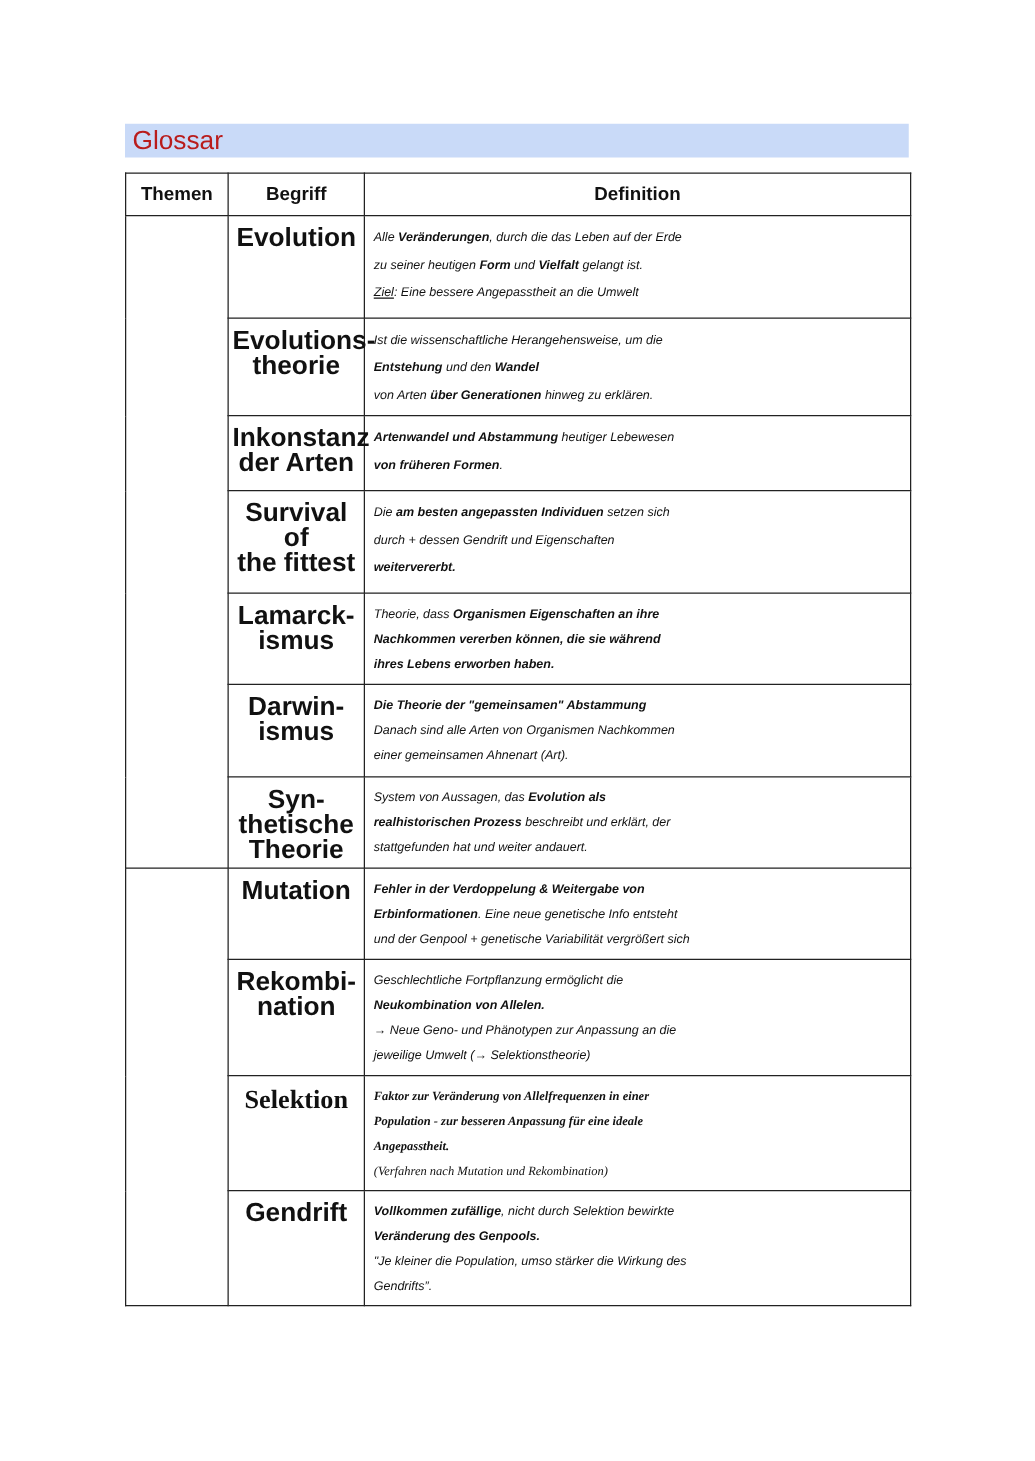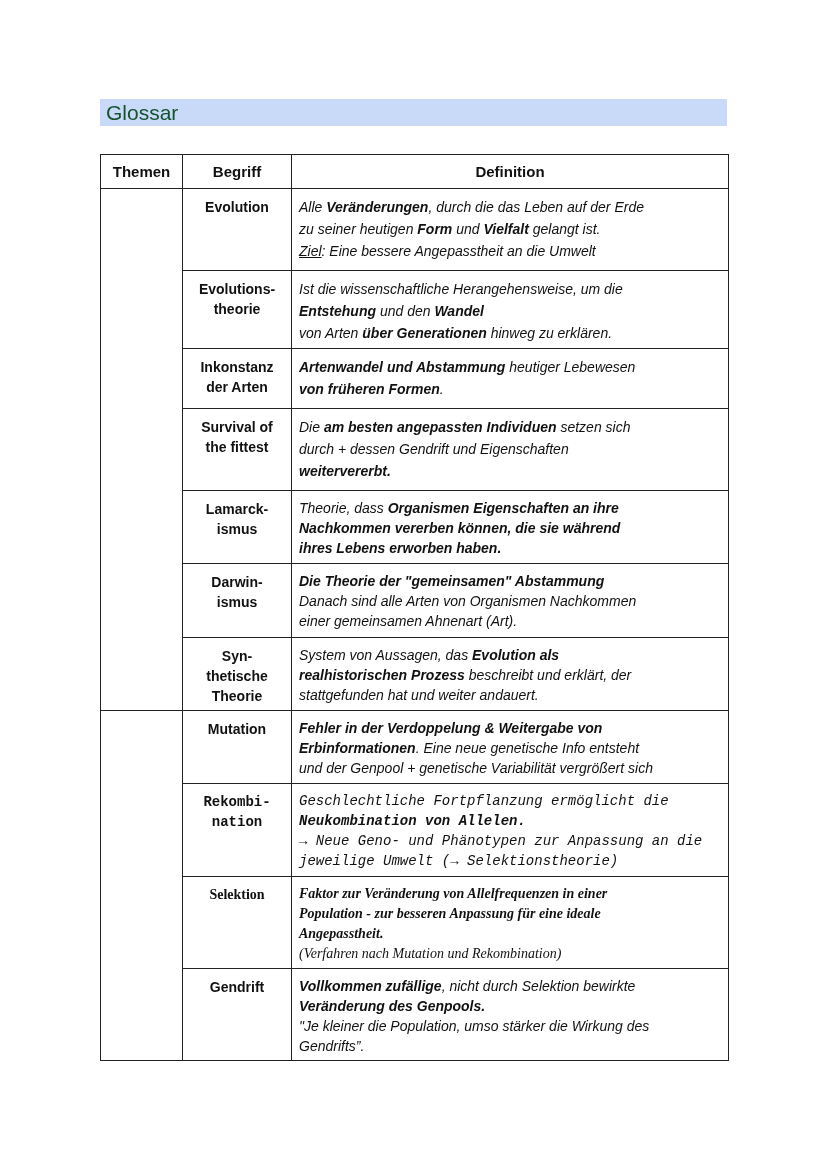--- a/index.html
+++ b/index.html
@@ -5,43 +5,43 @@
     html, body { margin: 0; padding: 0; background: #ffffff; }
     body {
       width: 828px; height: 1169px; position: relative; overflow: hidden;
       font-family: "Liberation Sans", sans-serif; color: #111;
     }
     .heading-bar {
       position: absolute; left: 100px; top: 99px; width: 627px; height: 27px;
       background: #c9daf8;
     }
     .heading-bar span {
-      position: absolute; left: 6px; top: 1px; font-size: 21px; color: #14532d;
+      position: absolute; left: 6px; top: 1px; font-size: 21px; color: #b91c1c;
       line-height: 26px;
     }
     table.glossary {
-      position: absolute; left: 100px; top: 154px; width: 628px;
+      position: absolute; left: 100px; top: 138px; width: 628px;
       border-collapse: collapse; table-layout: fixed;
     }
     table.glossary td, table.glossary th {
       border: 1.5px solid #222; vertical-align: top; padding: 0;
     }
     col.c-themen { width: 82px; }
     col.c-begriff { width: 109px; }
     col.c-def { width: 437px; }
     th {
       font-weight: bold; font-size: 15px; height: 33px; text-align: center;
       vertical-align: middle !important;
     }
     td.begriff {
-      font-weight: bold; font-size: 14px; text-align: center; line-height: 20px;
+      font-weight: bold; font-size: 21px; text-align: center; line-height: 20px;
       padding: 8px 3px 4px 3px !important;
     }
     td.def {
-      font-size: 14px; font-style: italic; line-height: 20px;
+      font-size: 10px; font-style: italic; line-height: 20px;
       padding: 7px 6px 4px 7px !important;
     }
     td.def b { font-weight: bold; }
     td.def u { text-decoration: underline; }
     .line { display: block; }
     .line.tall { line-height: 22px; }
   </style>
 </head>
 <body>
 
@@ -144,21 +144,21 @@
         <td rowspan="4"></td>
         <td class="begriff">
           <span class="line">Mutation</span>
         </td>
         <td class="def">
           <span class="line"><b>Fehler in der Verdoppelung &amp; Weitergabe von</b></span>
           <span class="line"><b>Erbinformationen</b><span>. Eine neue genetische Info entsteht</span></span>
           <span class="line"><span>und der Genpool + genetische Variabilität vergrößert sich</span></span>
         </td>
       </tr>
-      <tr style="height: 93px; font-family: Liberation Mono, monospace;">
+      <tr style="height: 93px;">
         <td class="begriff">
           <span class="line">Rekombi-</span>
           <span class="line">nation</span>
         </td>
         <td class="def">
           <span class="line"><span>Geschlechtliche Fortpflanzung ermöglicht die</span></span>
           <span class="line"><b>Neukombination von Allelen.</b></span>
           <span class="line"><span>→ Neue Geno- und Phänotypen zur Anpassung an die</span></span>
           <span class="line"><span>jeweilige Umwelt (→ Selektionstheorie)</span></span>
         </td>

